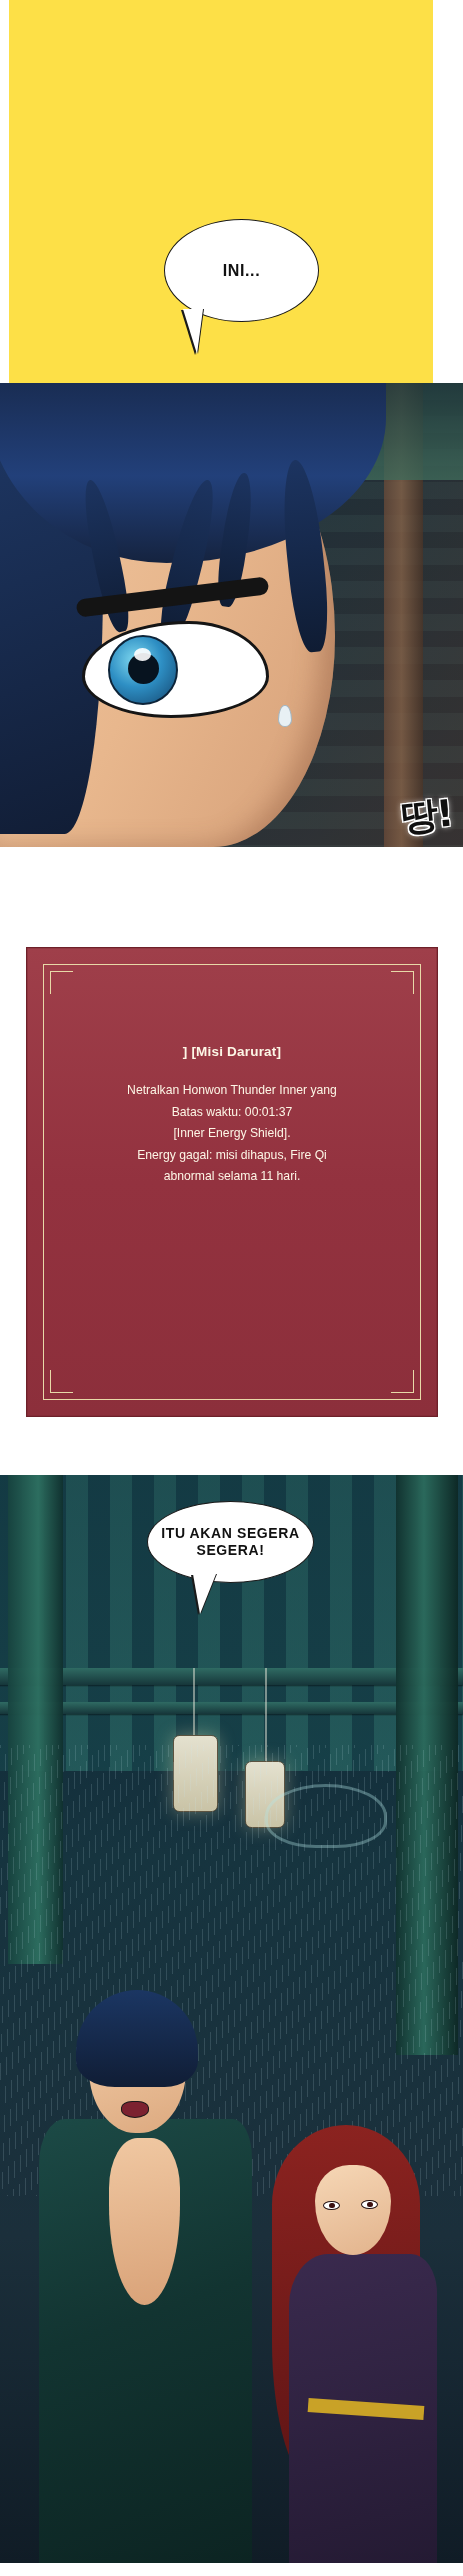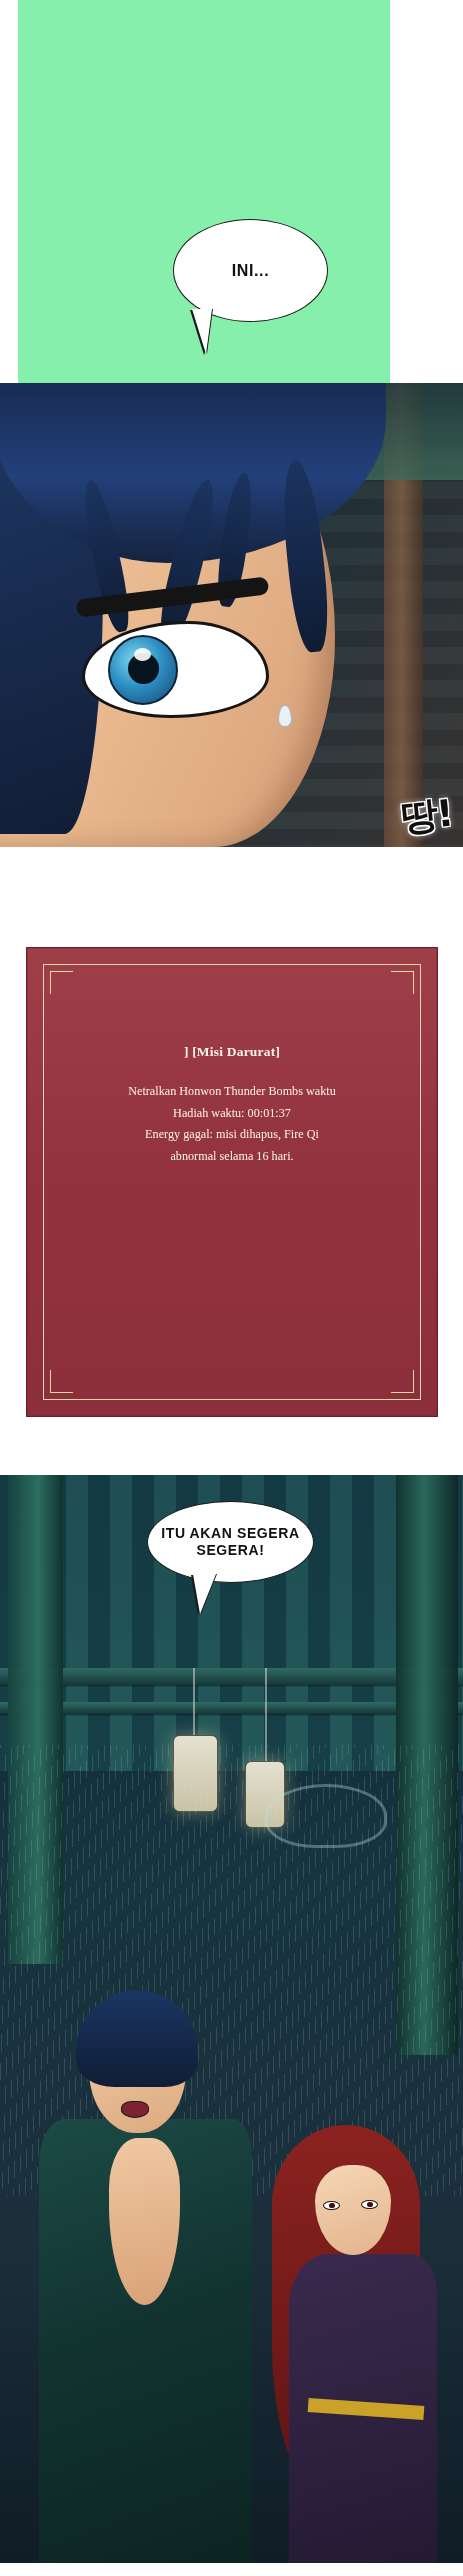--- a/index.html
+++ b/index.html
@@ -15,23 +15,23 @@
     position: relative;
     width: 464px;
     height: 2576px;
     overflow: hidden;
     background: #ffffff;
   }
 
   
   .panel-white {
     position: absolute;
-    left: 18px;
-    width: 372px;
-    background: #86efac;
+    left: 9px;
+    width: 424px;
+    background: #fde047;
   }
   .bubble {
     position: absolute;
     background: #ffffff;
     border: 1.9px solid #1a1a1a;
     border-radius: 50% / 50%;
     display: flex;
     align-items: center;
     justify-content: center;
     text-align: center;
@@ -245,21 +245,21 @@
   .corner.bl { left: 6.4px;  bottom: 6.4px; border-right: none; border-top: none; }
   .corner.br { right: 6.4px; bottom: 6.4px; border-left: none;  border-top: none; }
 
   .quest-content {
     position: absolute;
     left: 39px;
     right: 39px;
     top: 97px;
     text-align: center;
     color: #fdf6e6;
-    font-family: Liberation Serif, serif;
+    font-family: Liberation Sans, sans-serif;
   }
   .quest-title {
     font-size: 13.5px;
     font-weight: 700;
     margin-bottom: 22px;
     letter-spacing: 0.2px;
   }
   .quest-body {
     font-size: 12.2px;
     line-height: 1.55;
@@ -487,24 +487,25 @@
   <div id="panel-quest">
     <div class="quest-frame">
       <div class="corner tl"></div>
       <div class="corner tr"></div>
       <div class="corner bl"></div>
       <div class="corner br"></div>
     </div>
     <div class="quest-content">
       <div class="quest-title">] [Misi Darurat]</div>
       <div class="quest-body">
-        <p>Netralkan Honwon Thunder Bombs waktu</p>
-        <p>Hadiah waktu: 00:01:37</p>
+        <p>Netralkan Honwon Thunder Inner yang</p>
+        <p>Batas waktu: 00:01:37</p>
+        <p>[Inner Energy Shield].</p>
         <p>Energy gagal: misi dihapus, Fire Qi</p>
-        <p>abnormal selama 16 hari.</p>
+        <p>abnormal selama 11 hari.</p>
       </div>
     </div>
   </div>
 
   <div class="gutter" style="top:1417px;height:58px;"></div>
 
   <div id="panel-scene">
     <div class="scene-ceiling"></div>
     <div class="scene-beam" style="left:0;top:193px;width:464px;"></div>
     <div class="scene-beam" style="left:0;top:227px;width:464px;height:11.6px;"></div>

